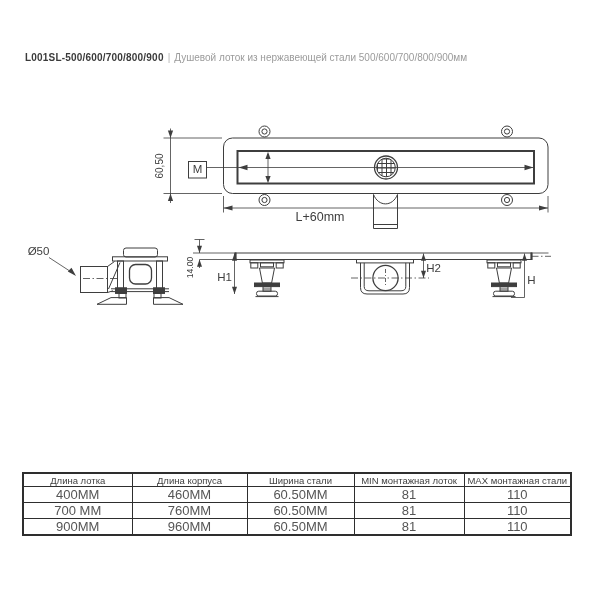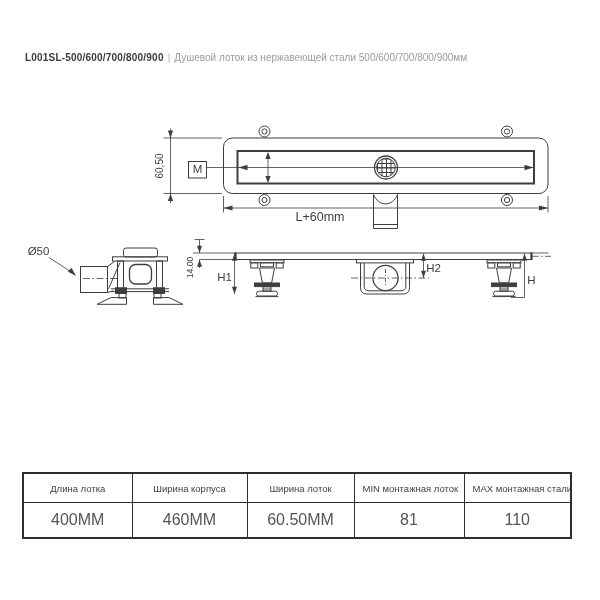--- a/index.html
+++ b/index.html
@@ -7,23 +7,23 @@
         font-family:"Liberation Sans",sans-serif;}
   .title{position:absolute;left:25px;top:52px;font-size:10px;white-space:nowrap;}
   .title .model{font-weight:bold;color:#3b3b3b;letter-spacing:.2px;}
   .title .sep{color:#b5b5b5;margin:0 4px;}
   .title .desc{color:#9b9b9b;}
   svg.drawing{position:absolute;left:0;top:0;}
   svg text{font-family:"Liberation Sans",sans-serif;fill:#3e3e3e;}
   .spec-table{position:absolute;left:22px;top:472px;width:548px;border-collapse:collapse;
               table-layout:fixed;border:2px solid #2e2e2e;}
   .spec-table th,.spec-table td{border:1px solid #2e2e2e;text-align:center;vertical-align:middle;
-              padding:8px;overflow:hidden;white-space:nowrap;}
+              padding:0;overflow:hidden;white-space:nowrap;}
   .spec-table th{height:12px;font-size:9.5px;font-weight:normal;color:#3f3f3f;}
-  .spec-table td{height:11.6px;font-size:16px;color:#555555;}
+  .spec-table td{height:11.6px;font-size:13px;color:#555555;}
 </style>
 </head>
 <body>
 
 <div class="page">
 
   <div class="title">
     <span class="model">L001SL-500/600/700/800/900</span><span class="sep">|</span><span class="desc">Душевой лоток из нержавеющей стали 500/600/700/800/900мм</span>
   </div>
 
@@ -215,30 +215,44 @@
     <colgroup>
       <col style="width:109px">
         <col style="width:115px">
         <col style="width:107px">
       <col style="width:110px">
         <col style="width:107px">
     </colgroup>
     <thead>
       <tr>
         <th>Длина лотка</th>
-        <th>Ширина корпуса</th>
-        <th>Ширина лоток</th>
+        <th>Длина корпуса</th>
+        <th>Ширина стали</th>
         <th>MIN монтажная лоток</th>
         <th>MAX монтажная стали</th>
       </tr>
     </thead>
     <tbody>
         <tr>
           <td>400MM</td>
           <td>460MM</td>
           <td>60.50MM</td>
           <td>81</td>
           <td>110</td>
         </tr>
+        <tr>
+          <td>700 MM</td>
+          <td>760MM</td>
+          <td>60.50MM</td>
+          <td>81</td>
+          <td>110</td>
+        </tr>
+        <tr>
+          <td>900MM</td>
+          <td>960MM</td>
+          <td>60.50MM</td>
+          <td>81</td>
+          <td>110</td>
+        </tr>
       </tbody>
   </table>
 
 </div>
 
 </body></html>

